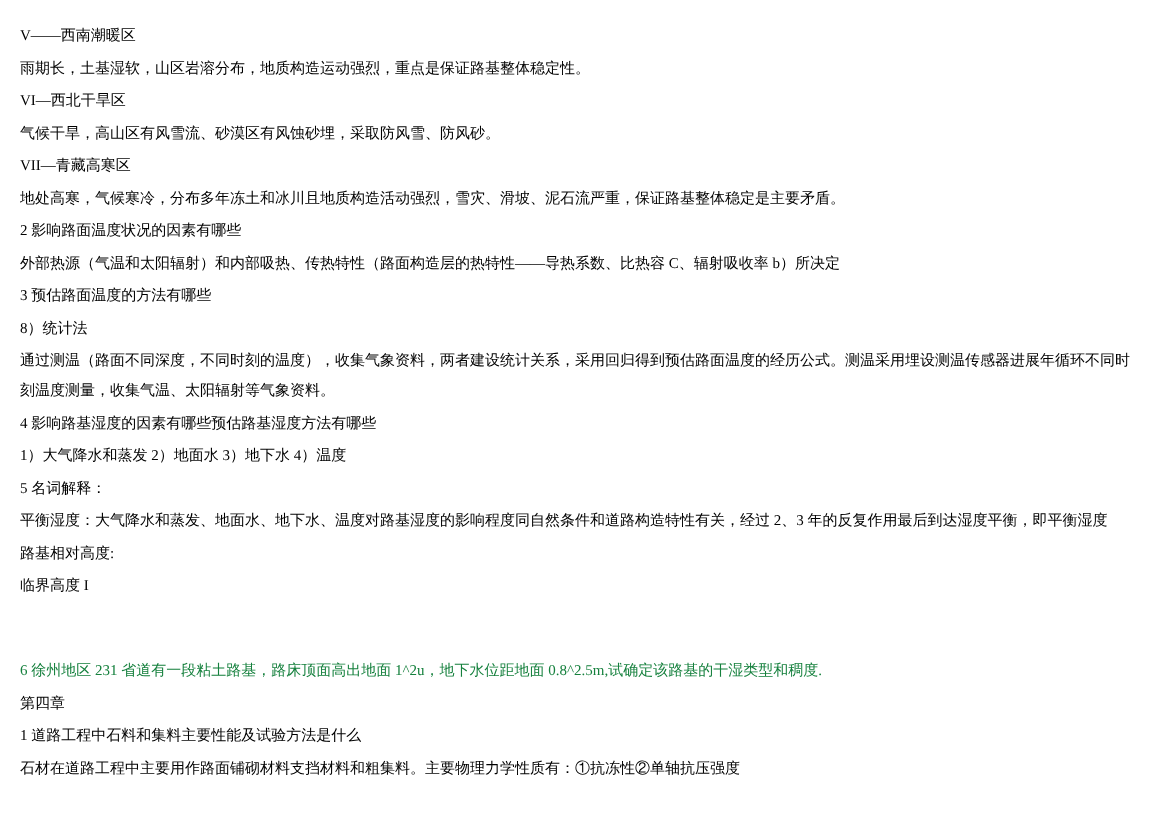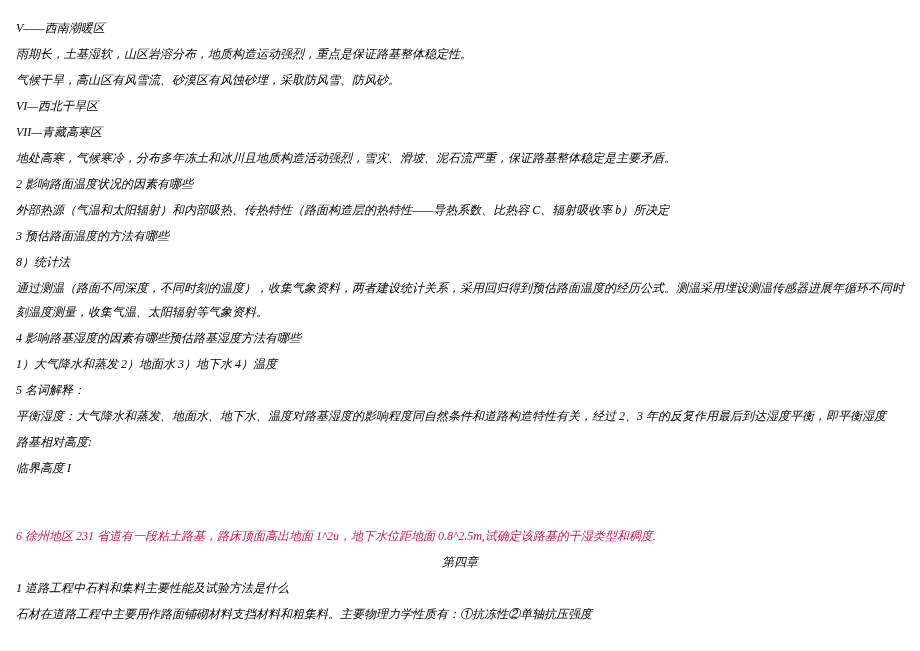--- a/index.html
+++ b/index.html
@@ -5,32 +5,32 @@
     * { margin: 0; padding: 0; box-sizing: border-box; }
     body {
       font-family: "SimSun", "宋体", serif;
       font-size: 12px;
       line-height: 2;
       color: #000;
       background: #fff;
       padding: 16px;
       width: 920px;
     }
-    .line { margin-bottom: 2px; white-space: normal; font-style: italic; }
-    .red { color: #be185d; margin-top: 44px; }
-    .chapter { text-align: center; }
+    .line { margin-bottom: 2px; white-space: normal; }
+    .red { color: #15803d; margin-top: 44px; }
+    .chapter { }
   </style>
 </head>
 <body>
 
 <div id="content">
     <div class="line ">V——西南潮暖区</div>
     <div class="line ">雨期长，土基湿软，山区岩溶分布，地质构造运动强烈，重点是保证路基整体稳定性。</div>
+    <div class="line ">VI—西北干旱区</div>
     <div class="line ">气候干旱，高山区有风雪流、砂漠区有风蚀砂埋，采取防风雪、防风砂。</div>
-    <div class="line ">VI—西北干旱区</div>
     <div class="line ">VII—青藏高寒区</div>
     <div class="line ">地处高寒，气候寒冷，分布多年冻土和冰川且地质构造活动强烈，雪灾、滑坡、泥石流严重，保证路基整体稳定是主要矛盾。</div>
     <div class="line ">2 影响路面温度状况的因素有哪些</div>
     <div class="line ">外部热源（气温和太阳辐射）和内部吸热、传热特性（路面构造层的热特性——导热系数、比热容 C、辐射吸收率 b）所决定</div>
     <div class="line ">3 预估路面温度的方法有哪些</div>
     <div class="line ">8）统计法</div>
     <div class="line ">通过测温（路面不同深度，不同时刻的温度），收集气象资料，两者建设统计关系，采用回归得到预估路面温度的经历公式。测温采用埋设测温传感器进展年循环不同时刻温度测量，收集气温、太阳辐射等气象资料。</div>
     <div class="line ">4 影响路基湿度的因素有哪些预估路基湿度方法有哪些</div>
     <div class="line ">1）大气降水和蒸发 2）地面水 3）地下水 4）温度</div>
     <div class="line ">5 名词解释：</div>

